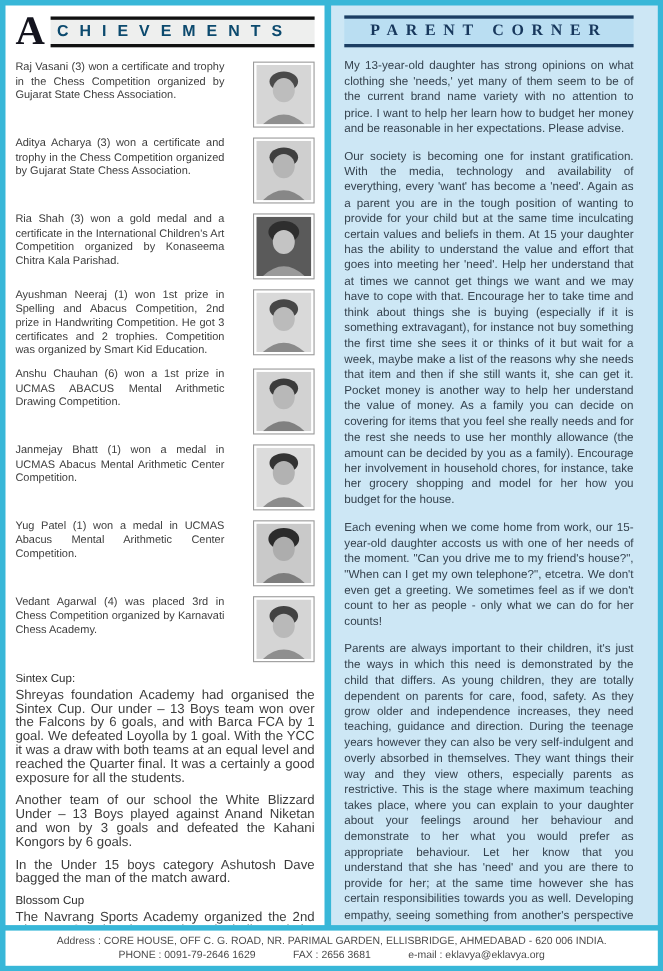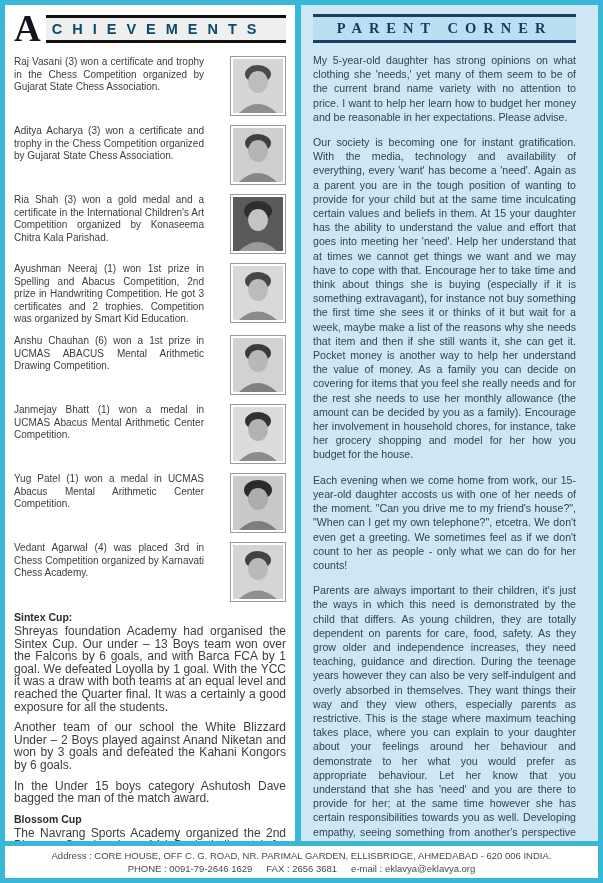--- a/index.html
+++ b/index.html
@@ -68,21 +68,21 @@
     flex:none;
     width:50px;height:54px;
     background:#ffffff;
     border:1px solid #9a9a9a;
     padding:2px;
     display:block;
   }
   .photo svg{display:block;width:50px;height:54px;}
   .section-heading{
     margin:6px 0 0 0;
-    font-size:10.5px;font-weight:bold;color:#2d2d2d;
+    font-size:10.5px;font-weight:normal;color:#2d2d2d;
   }
   .section-para{
     margin:2px 0 8px 0;
     font-size:12px;line-height:12.6px;
     color:#3d3d3d;text-align:justify;
   }
   
   .right-col{
     flex:1;
     background:#cde7f5;
@@ -120,21 +120,21 @@
     flex:none;
     margin-top:5px;
     background:#ffffff;
     padding:4px 4px;
     text-align:center;
     color:#4a4a4a;
   }
   .footer-line1{font-size:9.5px;margin-bottom:2px;}
   .footer-line2{
     font-size:9.5px;
-    display:flex;justify-content:center;gap:14px;
+    display:flex;justify-content:center;gap:34px;
   }
 </style>
 </head>
 <body>
 
 <div class="page">
   <div class="columns">
 
     <div class="left-col">
       <div class="ach-header">
@@ -234,34 +234,34 @@
               <ellipse cx="25" cy="15" rx="13" ry="9" fill="#424242"></ellipse>
               <ellipse cx="25" cy="24" rx="10" ry="11" fill="#b9b9b9"></ellipse>
               <path d="M6,54 Q25,37 44,54 Z" fill="#8f8f8f"></path>
             </svg>
         </span>
       </div>
 
       <div class="section">
         <p class="section-heading">Sintex Cup:</p>
         <p class="section-para">Shreyas foundation Academy had organised the Sintex Cup. Our  under – 13 Boys  team  won over the Falcons by 6 goals, and with Barca FCA by 1 goal.  We defeated Loyolla  by 1 goal. With the YCC it was a draw with both teams at an equal level and reached the Quarter final.   It was a certainly a good exposure for all the students.</p>
-        <p class="section-para">Another team of our school the White Blizzard  Under – 2 Boys played against Anand Niketan and won by 3 goals and defeated the Kahani Kongors by 6 goals.</p>
+        <p class="section-para">Another team of our school the White Blizzard  Under – 13 Boys played against Anand Niketan and won by 3 goals and defeated the Kahani Kongors by 6 goals.</p>
         <p class="section-para">In the Under 15 boys category Ashutosh Dave bagged the man of the match award.</p>
       </div>
 
       <div class="section">
         <p class="section-heading">Blossom Cup</p>
         <p class="section-para">The Navrang Sports Academy organized the 2nd Blossom Cup ( under – 14 ) Basketball match for boys.   We played against H.B. Kapadia and won by 15 points.  We also played against DPS.</p>
 
       </div>
     </div>
 
     <div class="right-col">
       <div class="pc-header">PARENT CORNER</div>
-      <p class="pc-para">My 5-year-old daughter has strong opinions on what clothing she 'needs,' yet many of them seem to be of the current brand name variety with no attention to price. I want to help her learn how to budget her money and be reasonable in her expectations. Please advise.</p>
+      <p class="pc-para">My 13-year-old daughter has strong opinions on what clothing she 'needs,' yet many of them seem to be of the current brand name variety with no attention to price. I want to help her learn how to budget her money and be reasonable in her expectations. Please advise.</p>
       <p class="pc-para">Our society is becoming one for instant gratification. With the media, technology and availability of everything, every 'want' has become a 'need'. Again as a parent you are in the tough position of wanting to provide for your child but at the same time inculcating certain values and beliefs in them. At 15 your daughter has the ability to understand the value and effort that goes into meeting her 'need'. Help her understand that at times we cannot get things we want and we may have to cope with that. Encourage her to take time and think about things she is buying (especially if it is something extravagant), for instance not buy something the first time she sees it or thinks of it but wait for a week, maybe make a list of the reasons why she needs that item and then if she still wants it, she can get it. Pocket money is another way to help her understand the value of money. As a family you can decide on covering for items that you feel she really needs and for the rest she needs to use her monthly allowance (the amount can be decided by you as a family). Encourage her involvement in household chores, for instance, take her grocery shopping and model for her how you budget for the house.</p>
       <p class="pc-para">Each evening when we come home from work, our 15-year-old daughter accosts us with one of her needs of the moment. "Can you drive me to my friend's house?", "When can I get my own telephone?", etcetra. We don't even get a greeting. We sometimes feel as if we don't count to her as people - only what we can do for her counts!</p>
       <p class="pc-para">Parents are always important to their children, it's just the ways in which this need is demonstrated by the child that differs. As young children, they are totally dependent on parents for care, food, safety. As they grow older and independence increases, they need teaching, guidance and direction. During the teenage years however they can also be very self-indulgent and overly absorbed in themselves. They want things their way and they view others, especially parents as restrictive. This is the stage where maximum teaching takes place, where you can explain to your daughter about your feelings around her behaviour and demonstrate to her what you would prefer as appropriate behaviour. Let her know that you understand that she has 'need' and you are there to provide for her; at the same time however she has certain responsibilities towards you as well. Developing empathy, seeing something from another's perspective is a skill that you have to demonstrate and teach your daughter.</p>
       <p class="pc-extract">extract from: Parenting September 2005</p>
     </div>
   </div>
 
   <div class="footer">
     <div class="footer-line1">Address : CORE HOUSE, OFF C. G. ROAD, NR. PARIMAL GARDEN, ELLISBRIDGE, AHMEDABAD - 620 006 INDIA.</div>
     <div class="footer-line2">

